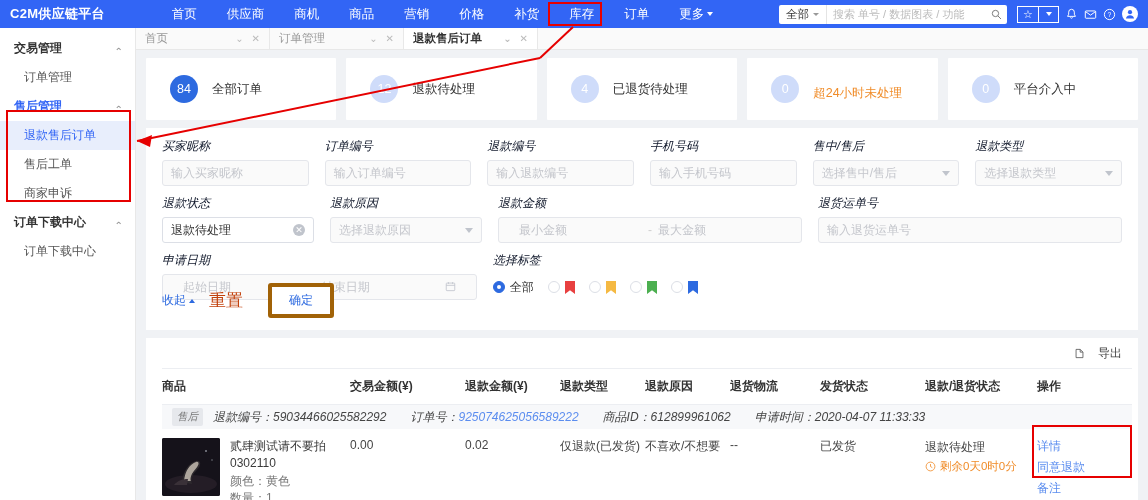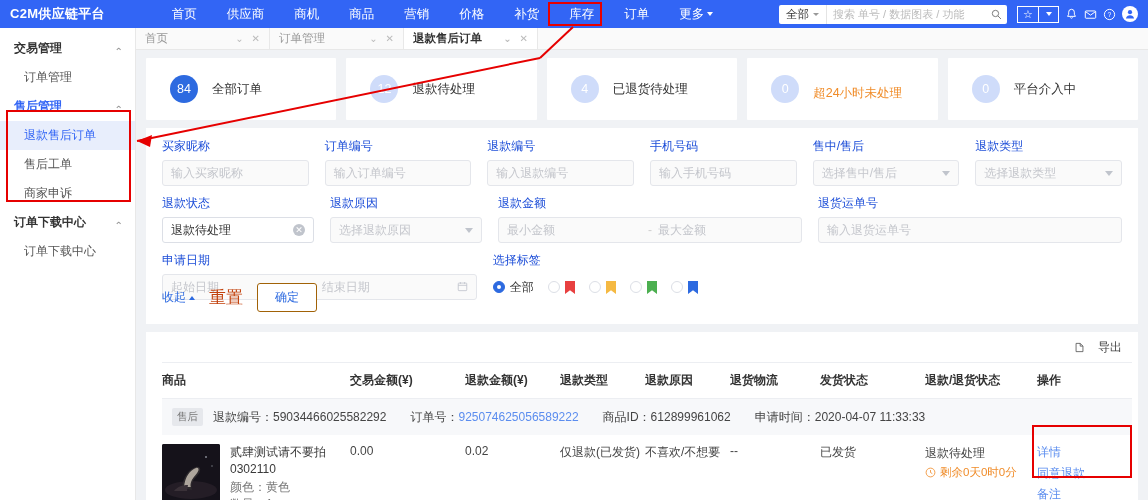--- a/index.html
+++ b/index.html
@@ -92,67 +92,67 @@
     flex: 0 0 auto;
   }
   .badge.on { background: #2d6ae0; }
   .card-lbl { font-size: 12.5px; color: #333; white-space: nowrap; }
   .card-lbl.warn { color: #f08c29; margin-top: 9px; }
 
   
   .filters { background: #fff; margin-top: 8px; padding: 10px 16px 12px 16px; }
   .frow { display: flex; gap: 16px; margin-bottom: 9px; }
   .fld { flex: 1; min-width: 0; }
-  .fld-lbl { font-size: 12px; color: #1d4ed8; margin-bottom: 5px; white-space: nowrap; }
+  .fld-lbl { font-size: 12px; color: #0f172a; margin-bottom: 5px; white-space: nowrap; font-style: italic; }
   .inp {
     height: 26px; border: 1px solid #e4e6eb; border-radius: 3px; background: #fafafa;
     display: flex; align-items: center; padding: 0 8px; font-size: 12px; color: #c4c6cc;
     white-space: nowrap; overflow: hidden; cursor: text;
   }
   .inp.sel-inp { cursor: pointer; justify-content: space-between; }
   .inp.filled { color: #333; background: #fff; border-color: #dcdfe6; }
   .caret-g { display:inline-block; width:0;height:0;border-left:4px solid transparent;border-right:4px solid transparent;border-top:5px solid #c0c4cc; flex:0 0 auto; }
   .clear-ic {
     width: 12px; height: 12px; border-radius: 50%; background: #c0c4cc; color: #fff;
     font-size: 9px; line-height: 12px; text-align: center; flex: 0 0 auto; cursor: pointer;
   }
-  .range { display: flex; gap: 0; align-items: center; height: 26px; border: 1px solid #e4e6eb; border-radius: 3px; background: #fafafa; padding: 0 8px; }
+  .range { display: flex; gap: 0; align-items: center; height: 26px; border: 1px solid #e4e6eb; border-radius: 3px; background: #fafafa; padding: 0 20px; }
   .range .half { flex: 1; font-size: 12px; color: #c4c6cc; white-space: nowrap; overflow: hidden; }
   .range .dash { color: #d0d0d0; padding: 0 6px; }
   .cal-ic { color: #c0c4cc; font-size: 11px; flex: 0 0 auto; }
 
   .tagrow { display: flex; align-items: center; height: 26px; gap: 14px; }
   .radio { display: flex; align-items: center; gap: 5px; cursor: pointer; }
   .rc { width: 12px; height: 12px; border-radius: 50%; border: 1px solid #dcdfe6; background:#fff; display: flex; align-items: center; justify-content: center; flex:0 0 auto;}
   .rc.on { border-color: #2d6ae0; background: #2d6ae0; }
   .rc.on::after { content:""; width: 4px; height: 4px; border-radius: 50%; background: #fff; }
   .rlbl { font-size: 12px; color: #333; }
   .flag { width: 10px; height: 13px; display:block; }
 
   .actions { display: flex; align-items: center; justify-content: flex-start; gap: 14px; margin-top: -26px; }
   .link-blue { color: #2d6ae0; font-size: 12px; cursor: pointer; display: flex; align-items: center; gap: 3px; }
   .caret-u { display:inline-block; width:0;height:0;border-left:3.5px solid transparent;border-right:3.5px solid transparent;border-bottom:4px solid #2d6ae0; }
   .btn-txt { color: #c2410c; font-size: 17px; cursor: pointer; }
   .btn-primary {
-    border: 1px solid #a16207; color: #2d6ae0; background: #fff; border-radius: 3px;
-    font-size: 12px; padding: 5px 17px; cursor: pointer;
+    border: 4px solid #a16207; color: #2d6ae0; background: #fff; border-radius: 3px;
+    font-size: 12px; padding: 5px 17px; cursor: pointer; margin-left: 11px;
   }
 
   
   .tablewrap { background: #fff; margin-top: 8px; padding: 0 16px; }
   .exportrow { display: flex; justify-content: flex-end; padding: 7px 0 6px 0; }
   .export { display: flex; align-items: center; gap: 13px; font-size: 12px; color: #444; cursor: pointer; }
   table { width: 100%; border-collapse: collapse; table-layout: fixed; }
   thead th {
     text-align: left; font-size: 12px; font-weight: bold; color: #333;
     padding: 9px 0; border-top: 1px solid #eceef2; border-bottom: 1px solid #eceef2;
     white-space: nowrap;
   }
   .orderbar td {
-    background: #f7f8fa; padding: 9px 10px; font-size: 12px; color: #444;
+    background: #f7f8fa; padding: 3px 10px; font-size: 12px; color: #444; font-style: italic;
   }
   .obinner { display: flex; align-items: center; gap: 10px; flex-wrap: nowrap; }
   .chip { background: #e6e8ec; color: #777; font-size: 10.5px; padding: 2px 5px; border-radius: 2px; }
   .ob-seg { white-space: nowrap; margin-right: 14px; }
   .link { color: #5b8def; cursor: pointer; }
   tbody.body td { padding: 9px 4px 9px 0; font-size: 12px; color: #444; vertical-align: top; }
   .prod { display: flex; gap: 10px; }
   .thumb {
     width: 58px; height: 58px; flex: 0 0 auto; border-radius: 2px; overflow: hidden;
     background: #16131a;

